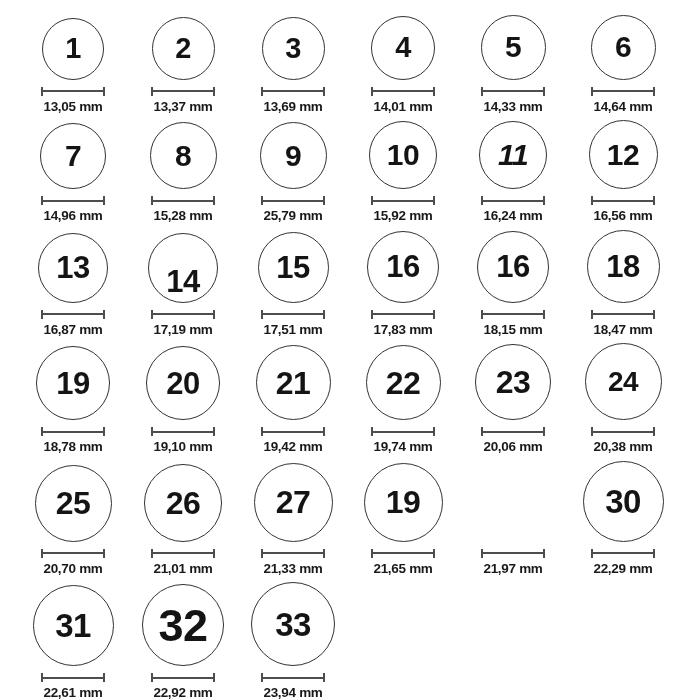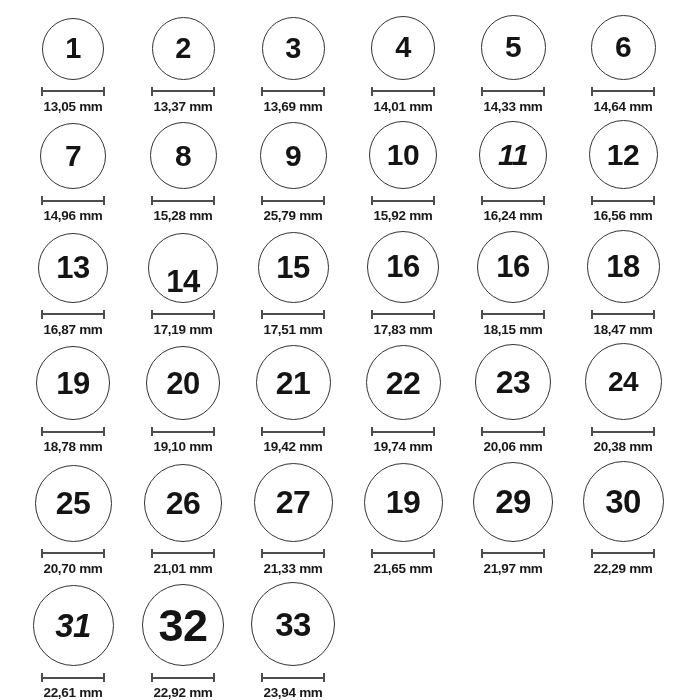--- a/index.html
+++ b/index.html
@@ -380,43 +380,40 @@
         <span class="num" style="font-size: 32px;">19</span>
       </div>
       <div class="dim">
         <span class="tick left"></span>
         <span class="bar"></span>
         <span class="tick right"></span>
       </div>
       <div class="label">21,65 mm</div>
     </div>
     <div class="cell">
-      <div class="circle" style="width: 78px; height: 78px;">
-        <span class="num" style="font-size: 33px;">29</span>
-      </div>
       <div class="dim">
         <span class="tick left"></span>
         <span class="bar"></span>
         <span class="tick right"></span>
       </div>
       <div class="label">21,97 mm</div>
     </div>
     <div class="cell">
       <div class="circle" style="width: 79px; height: 79px;">
         <span class="num" style="font-size: 33px;">30</span>
       </div>
       <div class="dim">
         <span class="tick left"></span>
         <span class="bar"></span>
         <span class="tick right"></span>
       </div>
       <div class="label">22,29 mm</div>
     </div>
     <div class="cell">
-      <div class="circle" style="width: 79px; height: 79px; font-style: italic;">
+      <div class="circle" style="width: 79px; height: 79px;">
         <span class="num" style="font-size: 33px;">31</span>
       </div>
       <div class="dim">
         <span class="tick left"></span>
         <span class="bar"></span>
         <span class="tick right"></span>
       </div>
       <div class="label">22,61 mm</div>
     </div>
     <div class="cell">

